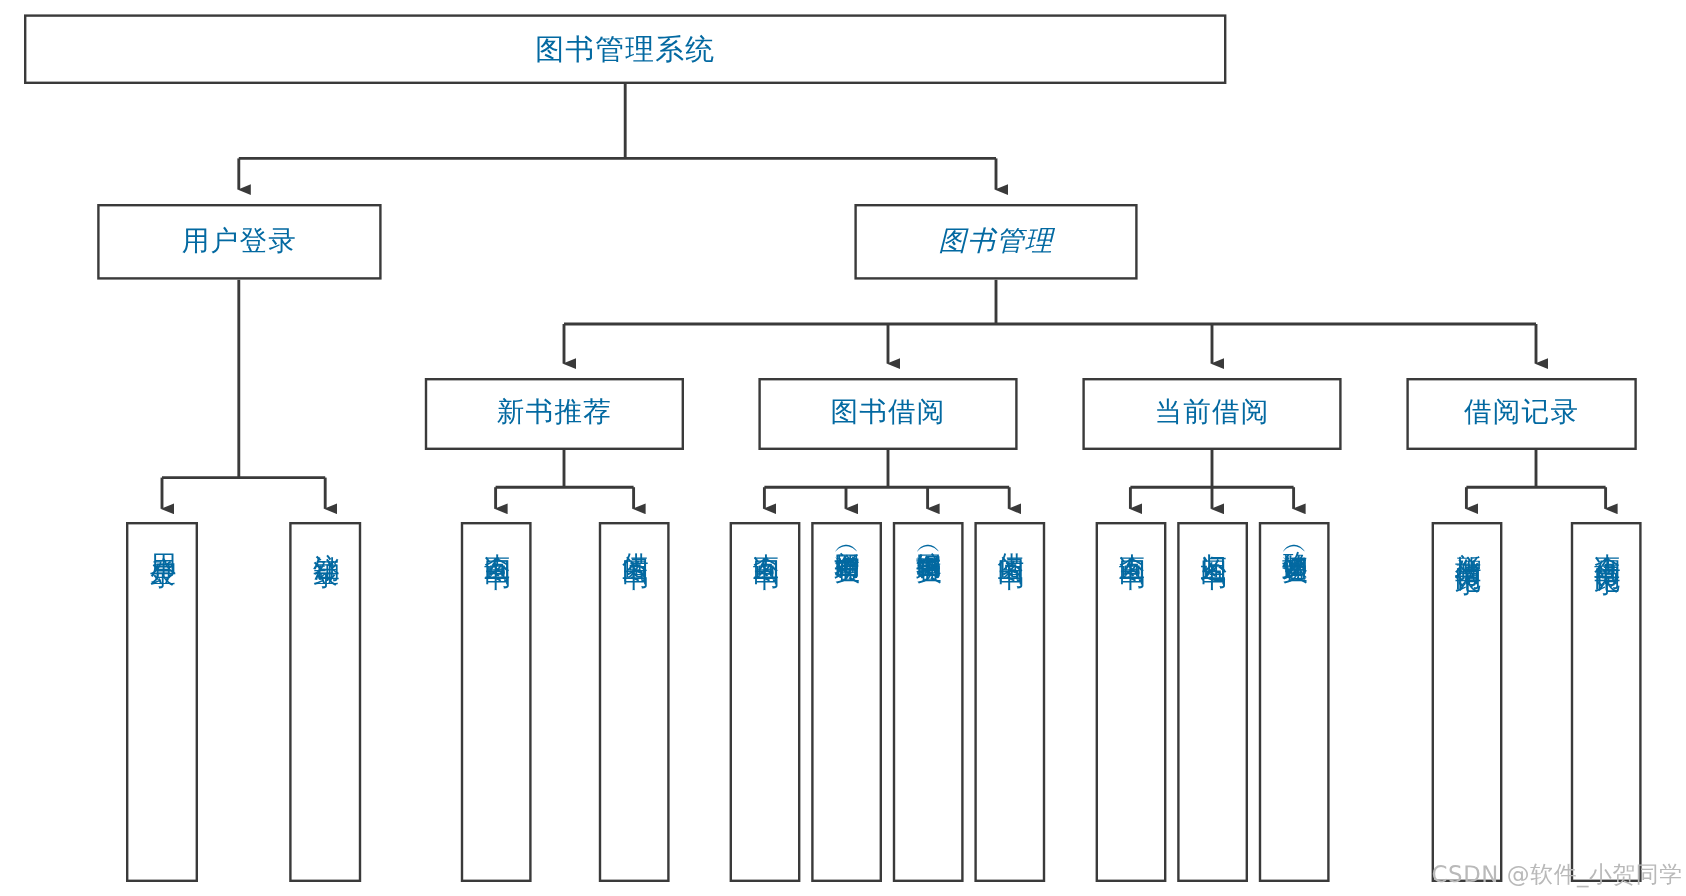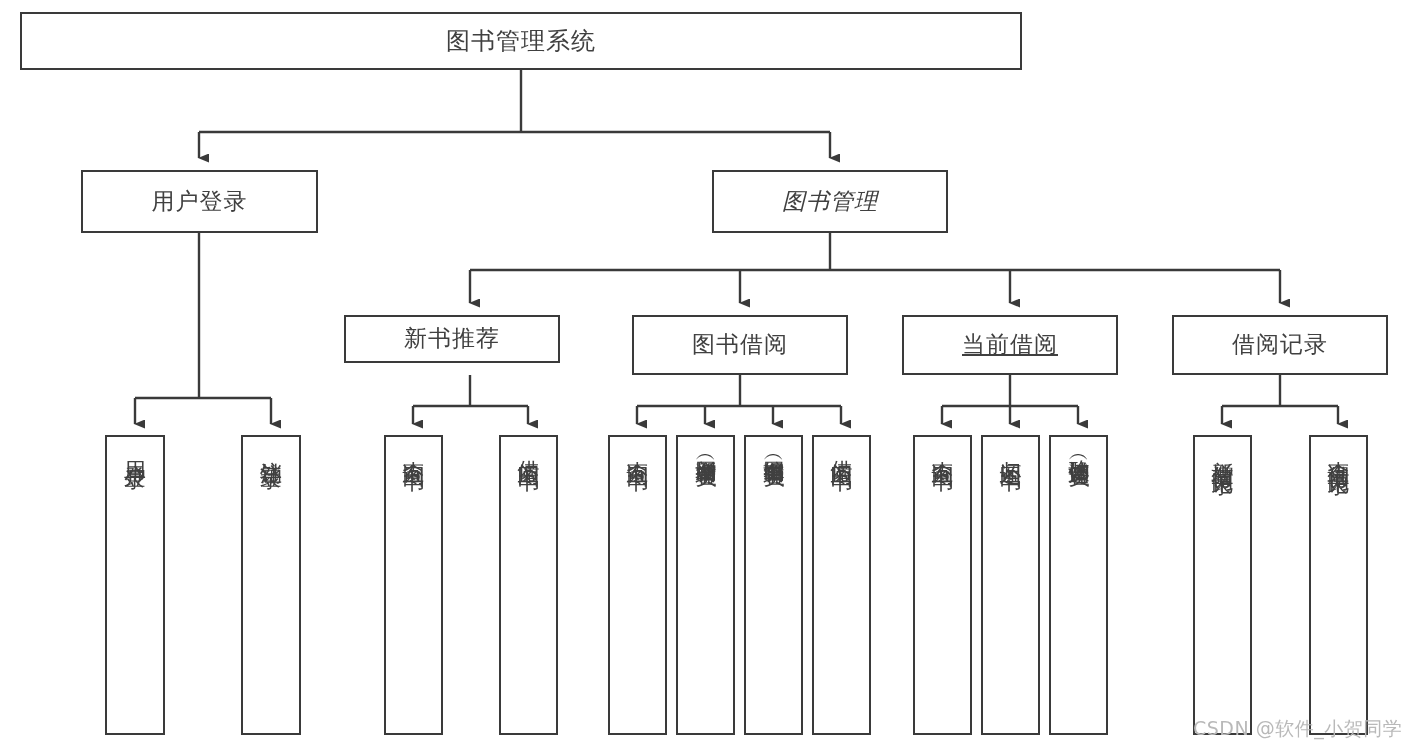--- a/index.html
+++ b/index.html
@@ -27,21 +27,21 @@
     pointer-events: none;
   }
   .node {
     position: absolute;
     box-sizing: border-box;
     background: #ffffff;
     border: 2px solid #3a3a3a;
     display: flex;
     align-items: center;
     justify-content: center;
-    color: #404040;
+    color: #0369a1;
   }
   .node .label {
     display: block;
     text-align: center;
     line-height: 1.18;
     white-space: nowrap;
   }
   
   .node.horiz .label {
     font-size: 23px;
@@ -137,30 +137,30 @@
     <span class="label">图书管理系统</span>
   </div>
 
   <div class="node horiz" style="left:81px; top:170px; width:237px; height:63px;">
     <span class="label">用户登录</span>
   </div>
   <div class="node horiz" style="left:712px; top:170px; width:236px; height:63px;font-style:italic;">
     <span class="label">图书管理</span>
   </div>
 
-  <div class="node horiz" style="left:344px; top:315px; width:216px; height:48px;">
+  <div class="node horiz" style="left:354px; top:315px; width:216px; height:60px;">
     <span class="label">新书推荐</span>
   </div>
   <div class="node horiz" style="left:632px; top:315px; width:216px; height:60px;justify-content:center;">
     <span class="label">图书借阅</span>
   </div>
-  <div class="node horiz" style="left:902px; top:315px; width:216px; height:60px;text-decoration:underline;">
+  <div class="node horiz" style="left:902px; top:315px; width:216px; height:60px;">
     <span class="label">当前借阅</span>
   </div>
-  <div class="node horiz" style="left:1172px; top:315px; width:216px; height:60px;">
+  <div class="node horiz" style="left:1172px; top:315px; width:192px; height:60px;">
     <span class="label">借阅记录</span>
   </div>
 
   <div class="node vert" style="left:105px; top:435px; width:60px; height:300px;">
     <span class="label">用户登录</span>
   </div>
   <div class="node vert" style="left:241px; top:435px; width:60px; height:300px;">
     <span class="label">注销登录</span>
   </div>
 

